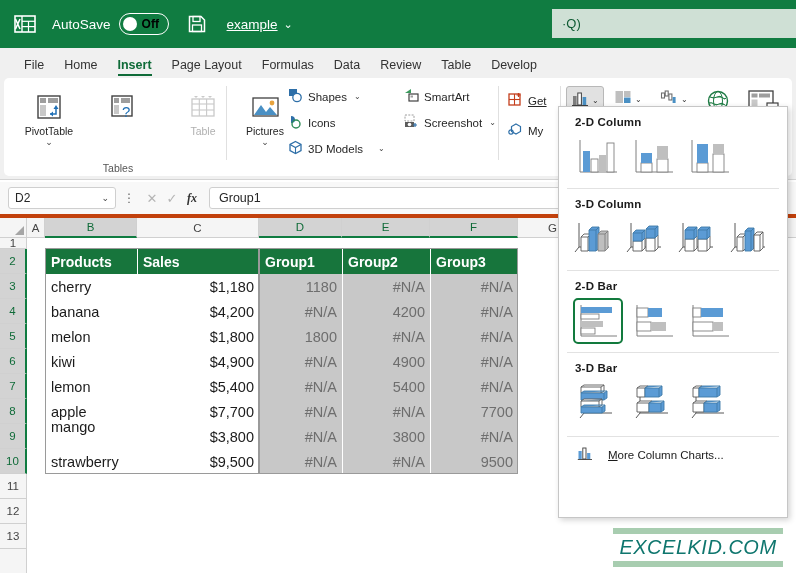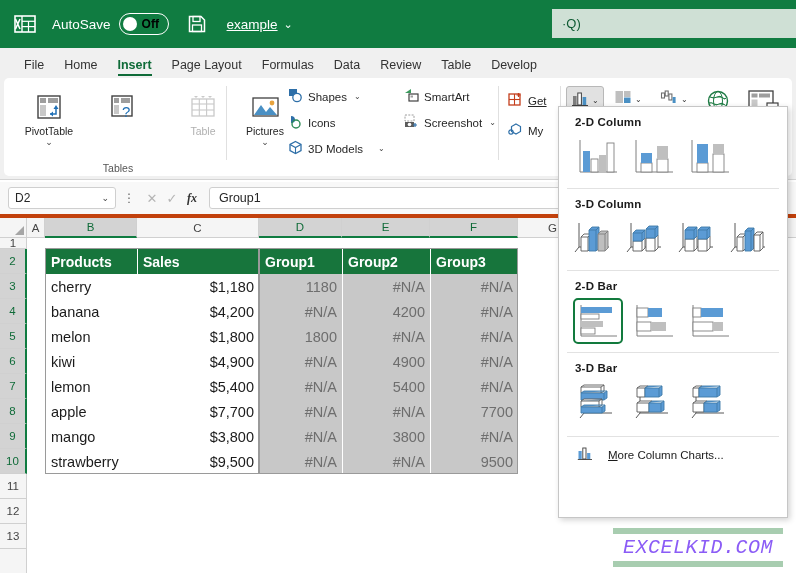--- a/index.html
+++ b/index.html
@@ -174,22 +174,22 @@
   #selbox-groups { position:absolute; border:1px solid #9a9a9a; pointer-events:none; }
 
   
   #watermark {
     position:absolute; left:608px; top:524px; width:180px; height:46px;
     display:flex; flex-direction:column; align-items:center; justify-content:center;
     z-index:60;
   }
   .wm-bar { width:170px; height:6px; background:#a8cdb0; }
   #wm-text {
-    font-family:Liberation Mono, monospace; font-style:italic;
-    font-size:20px; letter-spacing:0.5px; color:#8b5cf6; margin:2px 5px;
+    font-family:Liberation Sans, sans-serif; font-style:italic;
+    font-size:20px; letter-spacing:0.5px; color:#0f766e; margin:2px 5px;
   }
 </style>
 </head>
 <body>
 
 <div id="titlebar">
   <div id="app-icon">
     <svg width="24" height="24" viewBox="0 0 24 24">
       <rect x="2" y="4" width="20" height="16" fill="none" stroke="#ffffff" stroke-width="1.6"></rect>
       <line x1="9" y1="4" x2="9" y2="20" stroke="#ffffff" stroke-width="1.4"></line>
@@ -671,21 +671,21 @@
   <div class="cell gray" style="left:260px; top:156px; width:82px;">#N/A</div>
   <div class="cell gray" style="left:343px; top:156px; width:87px;">5400</div>
   <div class="cell gray" style="left:431px; top:156px; width:87px;">#N/A</div>
 
   <div class="cell" style="left:46px; top:181px; width:91px;">apple</div>
   <div class="cell num" style="left:138px; top:181px; width:121px;">$7,700</div>
   <div class="cell gray" style="left:260px; top:181px; width:82px;">#N/A</div>
   <div class="cell gray" style="left:343px; top:181px; width:87px;">#N/A</div>
   <div class="cell gray" style="left:431px; top:181px; width:87px;">7700</div>
 
-  <div class="cell" style="left:46px; top:206px; width:91px;">mango</div>
+  <div class="cell" style="left:46px; top:196px; width:91px;">mango</div>
   <div class="cell num" style="left:138px; top:206px; width:121px;">$3,800</div>
   <div class="cell gray" style="left:260px; top:206px; width:82px;">#N/A</div>
   <div class="cell gray" style="left:343px; top:206px; width:87px;">3800</div>
   <div class="cell gray" style="left:431px; top:206px; width:87px;">#N/A</div>
 
   <div class="cell" style="left:46px; top:231px; width:91px;">strawberry</div>
   <div class="cell num" style="left:138px; top:231px; width:121px;">$9,500</div>
   <div class="cell gray" style="left:260px; top:231px; width:82px;">#N/A</div>
   <div class="cell gray" style="left:343px; top:231px; width:87px;">#N/A</div>
   <div class="cell gray" style="left:431px; top:231px; width:87px;">9500</div>

